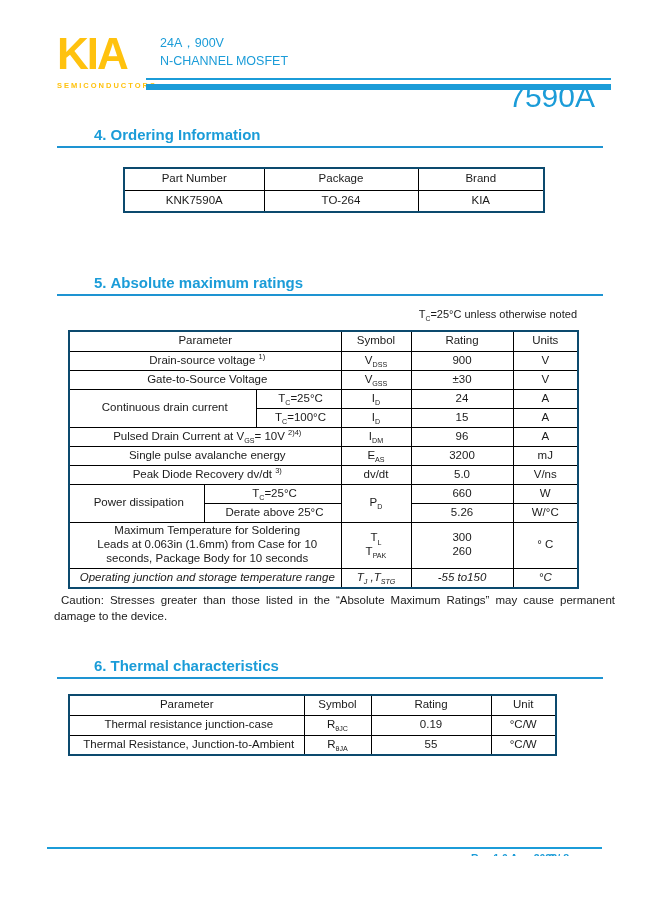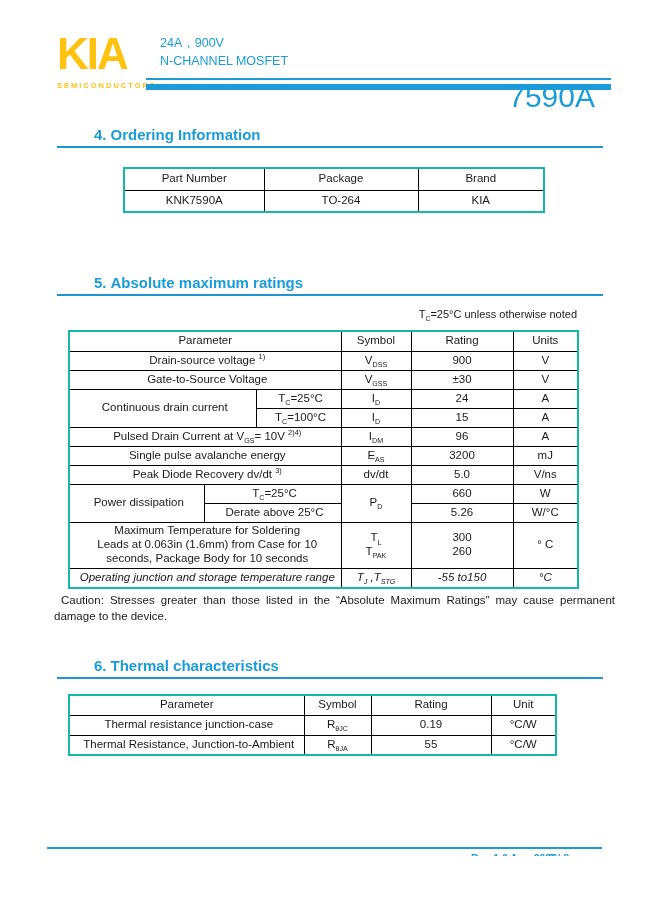--- a/index.html
+++ b/index.html
@@ -14,21 +14,21 @@
   .logo-sub { font-size:7.5px; font-weight:bold; color:#ffc20e; letter-spacing:2px; margin-top:3px; }
   .subtitle { position:absolute; left:160px; top:35px; color:#1b9cd8; font-weight:normal; font-size:12.5px; line-height:1.4; }
   .part-number { position:absolute; right:54px; top:40px; color:#1b9cd8; font-size:30px; font-weight:normal;margin-top:40px; }
   .rule-thin  { position:absolute; left:146px; top:78px; width:465px; height:2px; background:#1b9cd8; }
   .rule-thick { position:absolute; left:146px; top:84px; width:465px; height:6px; background:#1b9cd8; }
   
   .sec-title { position:absolute; left:62px; color:#1b9cd8; font-size:15px; font-weight:bold;margin-left:32px; }
   .sec-num { margin-right:4px; }
   .sec-rule { position:absolute; left:57px; width:546px; height:2px; background:#1e94d2; }
   
-  table.tbl { position:absolute; border-collapse:collapse; table-layout:fixed; border:2px solid #14b8a6; }
+  table.tbl { position:absolute; border-collapse:collapse; table-layout:fixed; border:2px solid #0c4a6e; }
   table.tbl td { border:1px solid #000; font-size:11.5px; text-align:center; vertical-align:middle; padding:0 2px; line-height:1.2; color:#1a1a1a; }
   table.tbl td.pl { text-align:center; padding-left:6px; }
   sub { font-size:0.62em; line-height:0;margin-top:12px; }
   sup { font-size:0.65em; line-height:0; }
   .ordering { left:123px; top:167px; }
   .ordering td { height:22px; }
   .abs { left:68px; top:330px; }
   .abs tr { height:19px; }
   .abs tr.hrow { height:20px; }
   .abs tr.solder { height:46px; }

